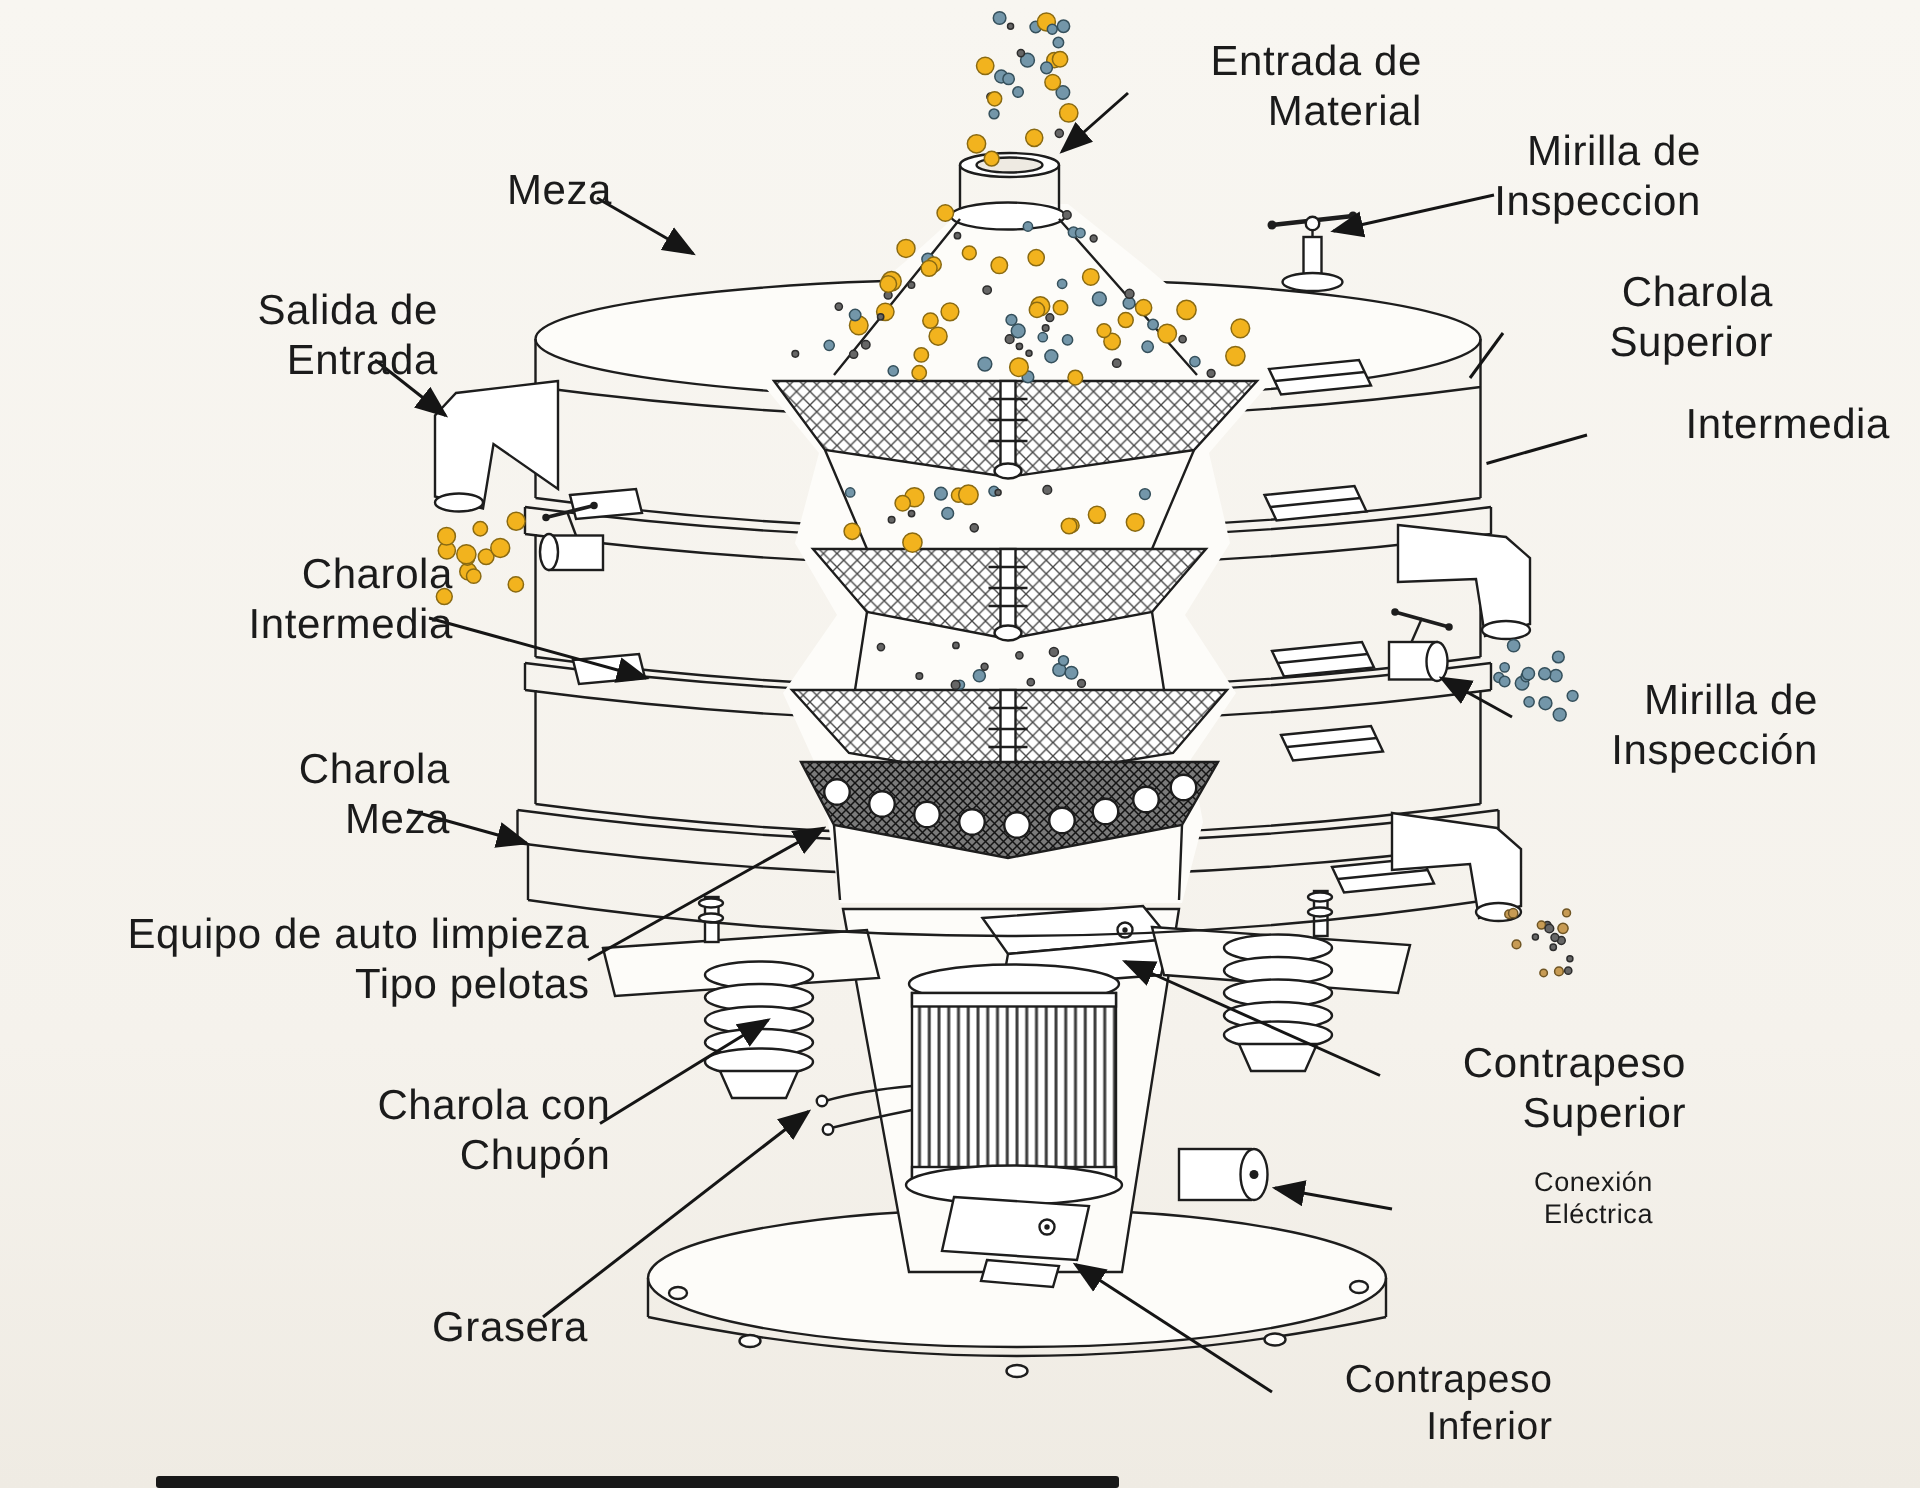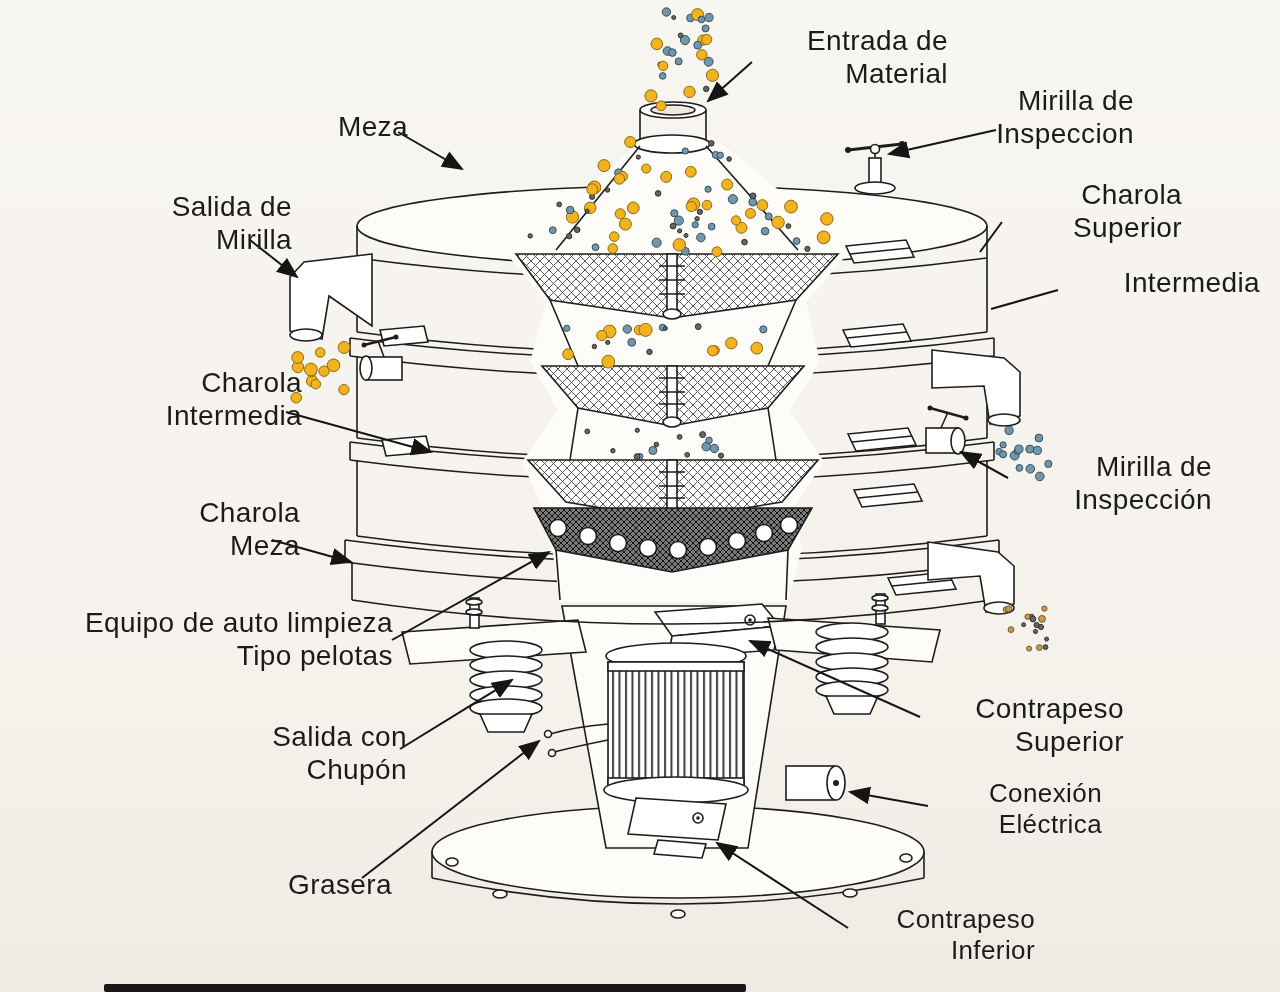--- a/index.html
+++ b/index.html
@@ -443,35 +443,35 @@
     </g>
   </g>
 </svg>
 
 <div class="label" style="left:288px;top:110px;width:120px">Meza</div>
 <div class="label" style="left:728px;top:24px;width:220px">Entrada de
 Material</div>
 <div class="label" style="left:894px;top:84px;width:240px">Mirilla de
 Inspeccion</div>
 <div class="label" style="left:92px;top:190px;width:200px">Salida de
-Mirilla</div>
+Entrada</div>
 <div class="label" style="left:962px;top:178px;width:220px">Charola
 Superior</div>
 <div class="label" style="left:1050px;top:266px;width:210px">Intermedia</div>
 <div class="label" style="left:82px;top:366px;width:220px">Charola
 Intermedia</div>
 <div class="label" style="left:972px;top:450px;width:240px">Mirilla de
 Inspección</div>
 <div class="label" style="left:100px;top:496px;width:200px">Charola
 Meza</div>
 <div class="label" style="left:8px;top:606px;width:385px">Equipo de auto limpieza
 Tipo pelotas</div>
-<div class="label" style="left:207px;top:720px;width:200px">Salida con
+<div class="label" style="left:207px;top:720px;width:200px">Charola con
 Chupón</div>
 <div class="label" style="left:904px;top:692px;width:220px">Contrapeso
 Superior</div>
-<div class="label" style="left:902px;top:778px;width:200px;font-size:26px">Conexión
+<div class="label" style="left:902px;top:778px;width:200px;font-size:18px">Conexión
 Eléctrica</div>
 <div class="label" style="left:192px;top:868px;width:200px">Grasera</div>
 <div class="label" style="left:815px;top:904px;width:220px;font-size:26px">Contrapeso
 Inferior</div>
 
 <div class="photo-edge"></div>
 
 </body></html>

